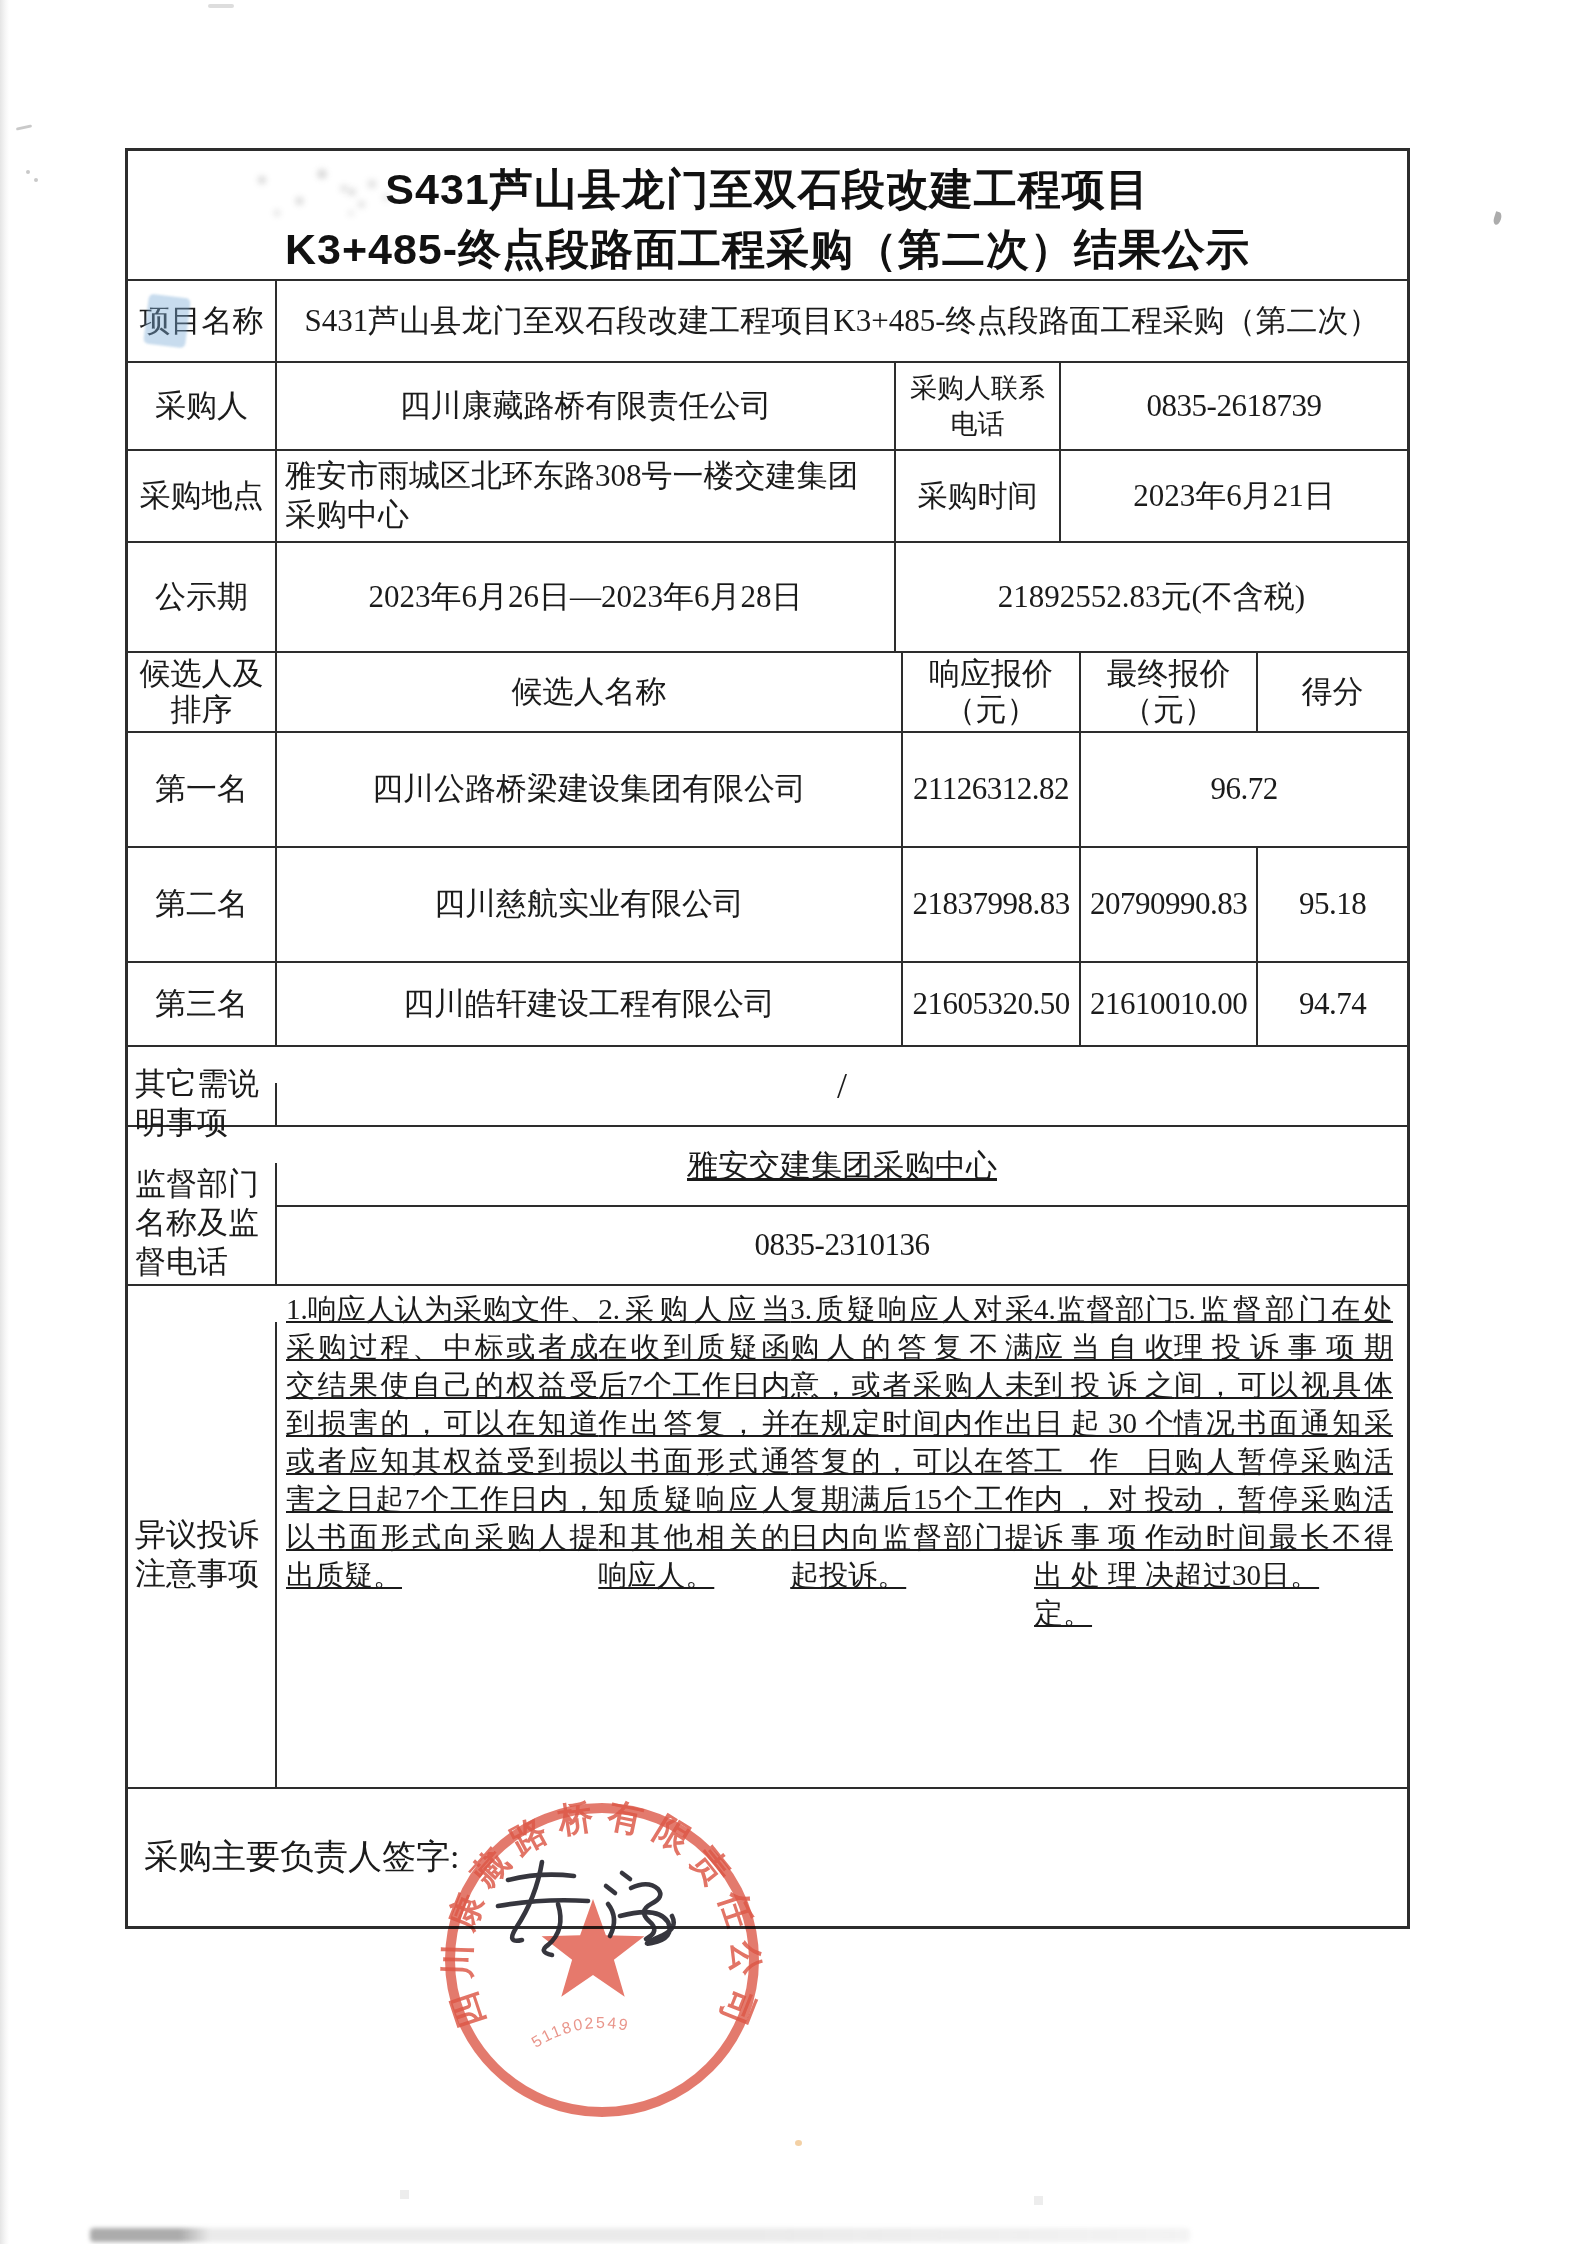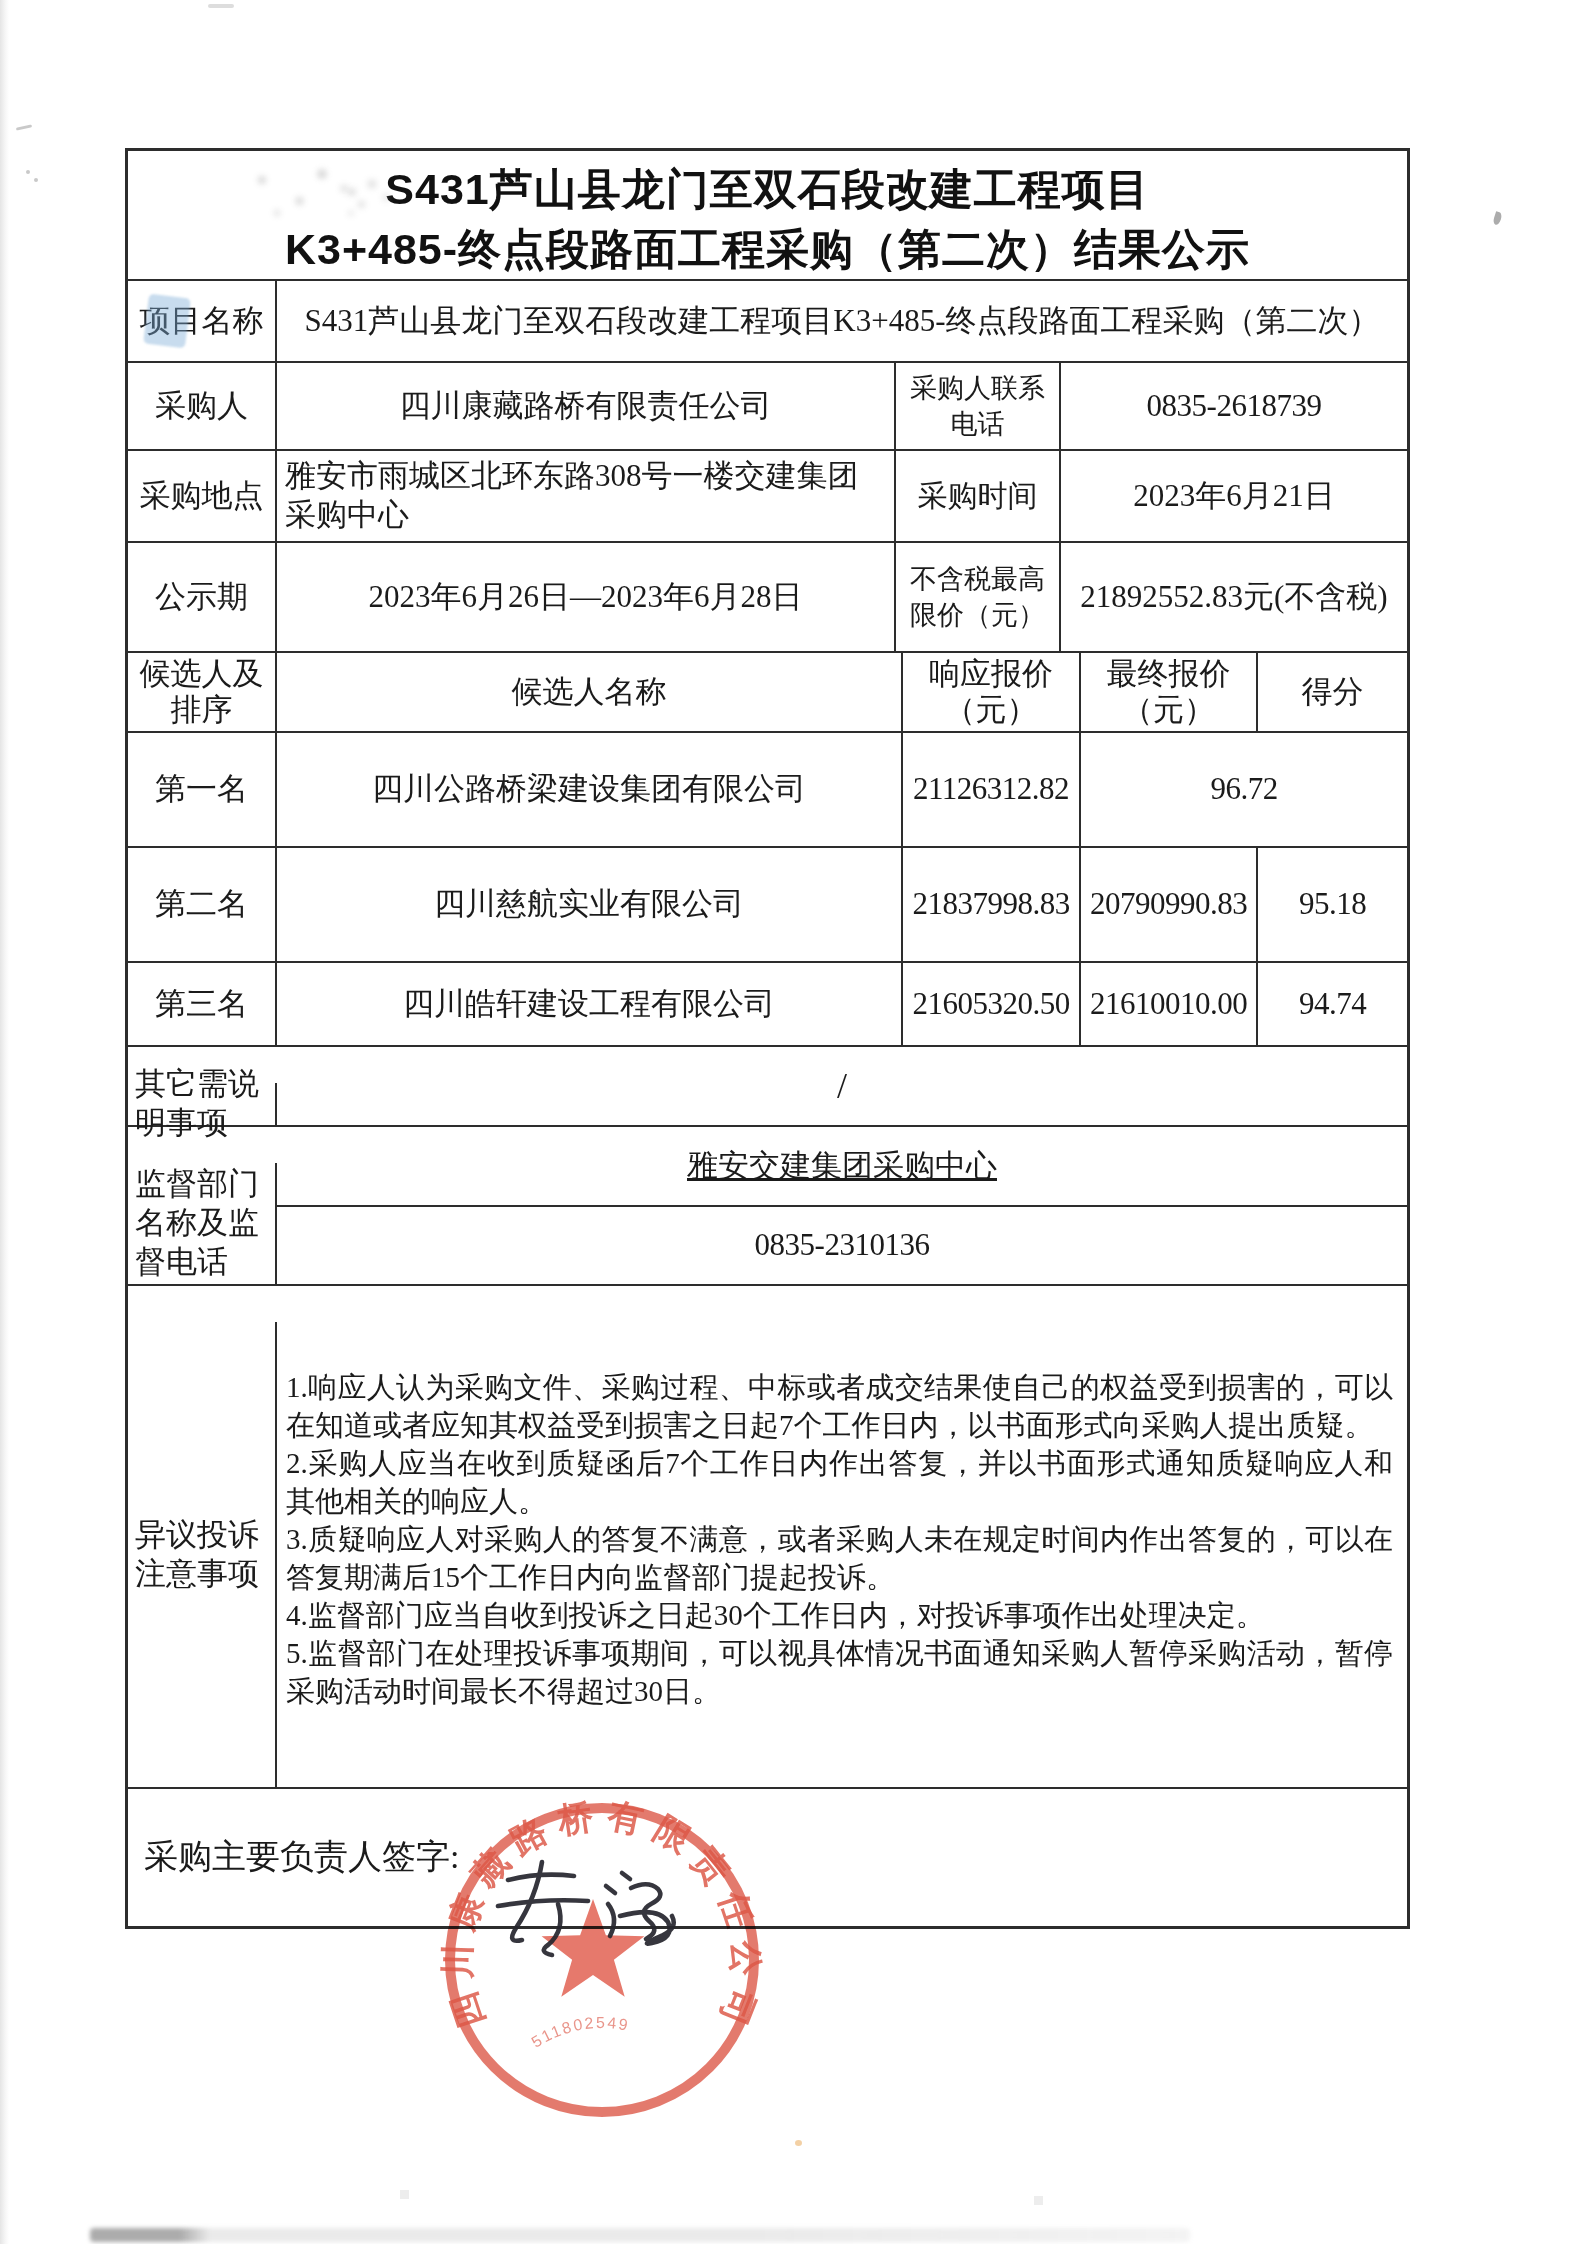--- a/index.html
+++ b/index.html
@@ -67,22 +67,22 @@
     font-size:43px;line-height:60px;letter-spacing:1px;color:#111;}
   .small-label{font-size:27px;line-height:36px;}
   .mid-label{font-size:30px;}
   .num{font-family:"Liberation Serif","DejaVu Serif",serif;font-size:31px;letter-spacing:-0.5px;}
   .wrapcell{padding:0 6px;}
   .place-val{padding:0 12px 0 8px;justify-content:flex-start;text-align:left;}
   .tall-label{justify-content:flex-start;text-align:left;padding-left:7px;align-items:center;margin-top:36px;}
   .sup-col{flex:1 1 auto;display:flex;flex-direction:column;}
   .sup-top{height:80px;border-bottom:2px solid var(--ln);display:flex;align-items:center;justify-content:center;text-decoration:underline;}
   .sup-bot{flex:1;display:flex;align-items:center;justify-content:center;}
-  .notice-body{flex:1 1 auto;flex-direction:column;justify-content:center;align-items:stretch;
-    padding:4px 14px 0 9px;font-size:29px;line-height:38px;text-align:justify;text-justify:inter-ideograph;}
+  .notice-body{flex:1 1 auto;justify-content:center;align-items:stretch;
+    padding:4px 14px 0 9px;font-size:29px;line-height:38px;text-align:justify;text-justify:inter-ideograph;text-decoration:underline;}
   .notice-body p{margin:0;}
   .sign-row .c{justify-content:flex-start;padding-left:16px;font-size:34px;}
 
   
   .stamp{position:absolute;left:437px;top:1795px;width:340px;height:340px;z-index:3;
     mix-blend-mode:multiply;filter:blur(.4px);opacity:.93;pointer-events:none;}
   .signature{position:absolute;left:468px;top:1846px;width:240px;height:125px;z-index:4;pointer-events:none;}
 </style>
 </head>
 <body>
@@ -125,21 +125,20 @@
   <div class="row h-place">
     <div class="c w-label">采购地点</div>
     <div class="c wA2 place-val">雅安市雨城区北环东路308号一楼交建集团采购中心</div>
     <div class="c wA3 mid-label">采购时间</div>
     <div class="c grow last">2023年6月21日</div>
   </div>
 
   <div class="row h-period">
     <div class="c w-label">公示期</div>
     <div class="c wA2">2023年6月26日—2023年6月28日</div>
-    <div class="c wA3 small-label wrapcell">不含税最高限价（元）</div>
     <div class="c grow last wrapcell">21892552.83元(不含税)</div>
   </div>
 
   <div class="row h-chead">
     <div class="c w-label wrapcell" style="line-height:36px;">候选人及排序</div>
     <div class="c wB2">候选人名称</div>
     <div class="c wB3 wrapcell" style="line-height:36px;">响应报价（元）</div>
     <div class="c wB4 wrapcell" style="line-height:36px;">最终报价（元）</div>
     <div class="c grow last">得分</div>
   </div>

